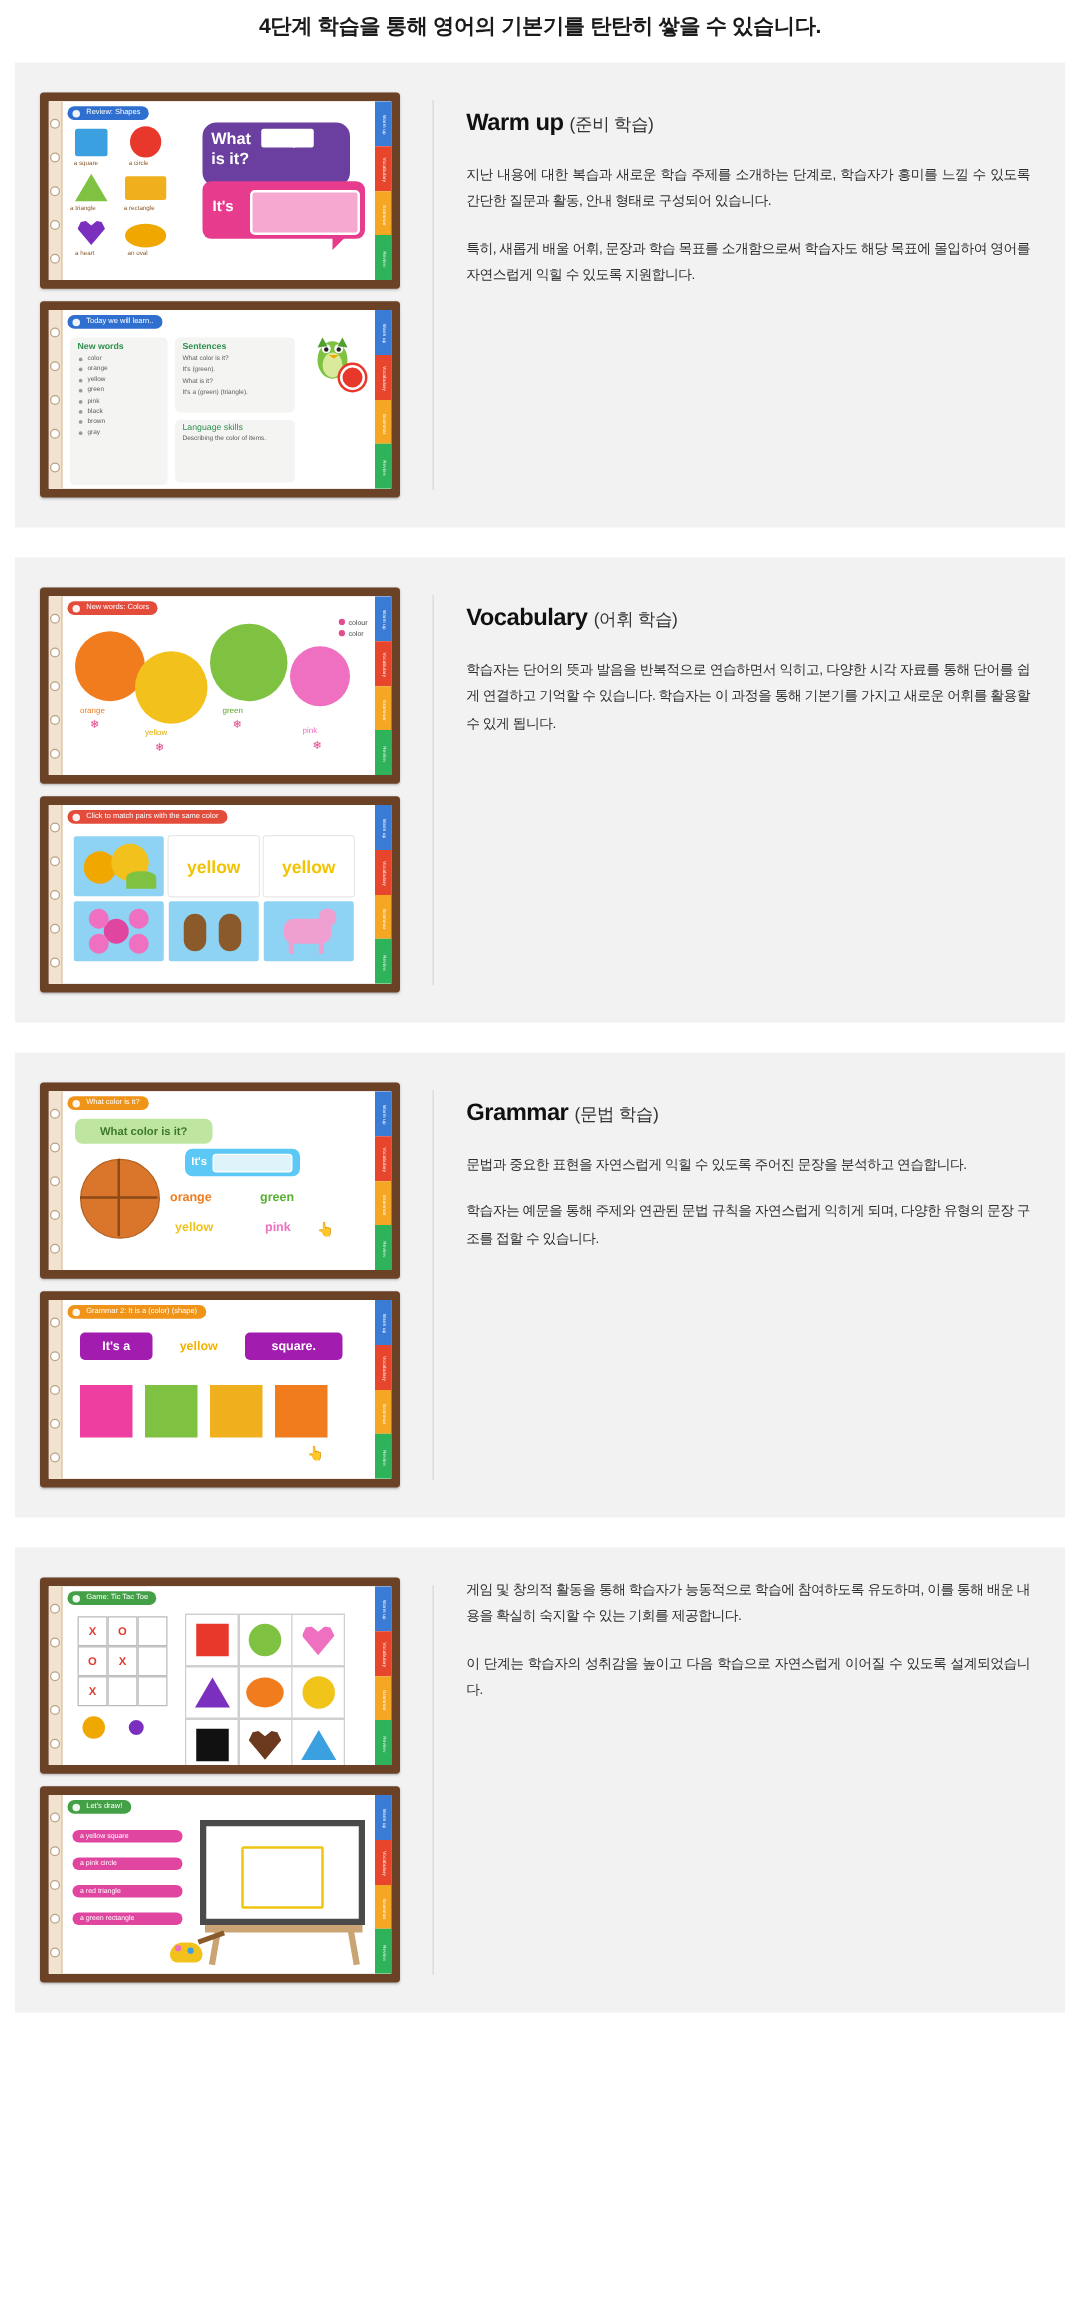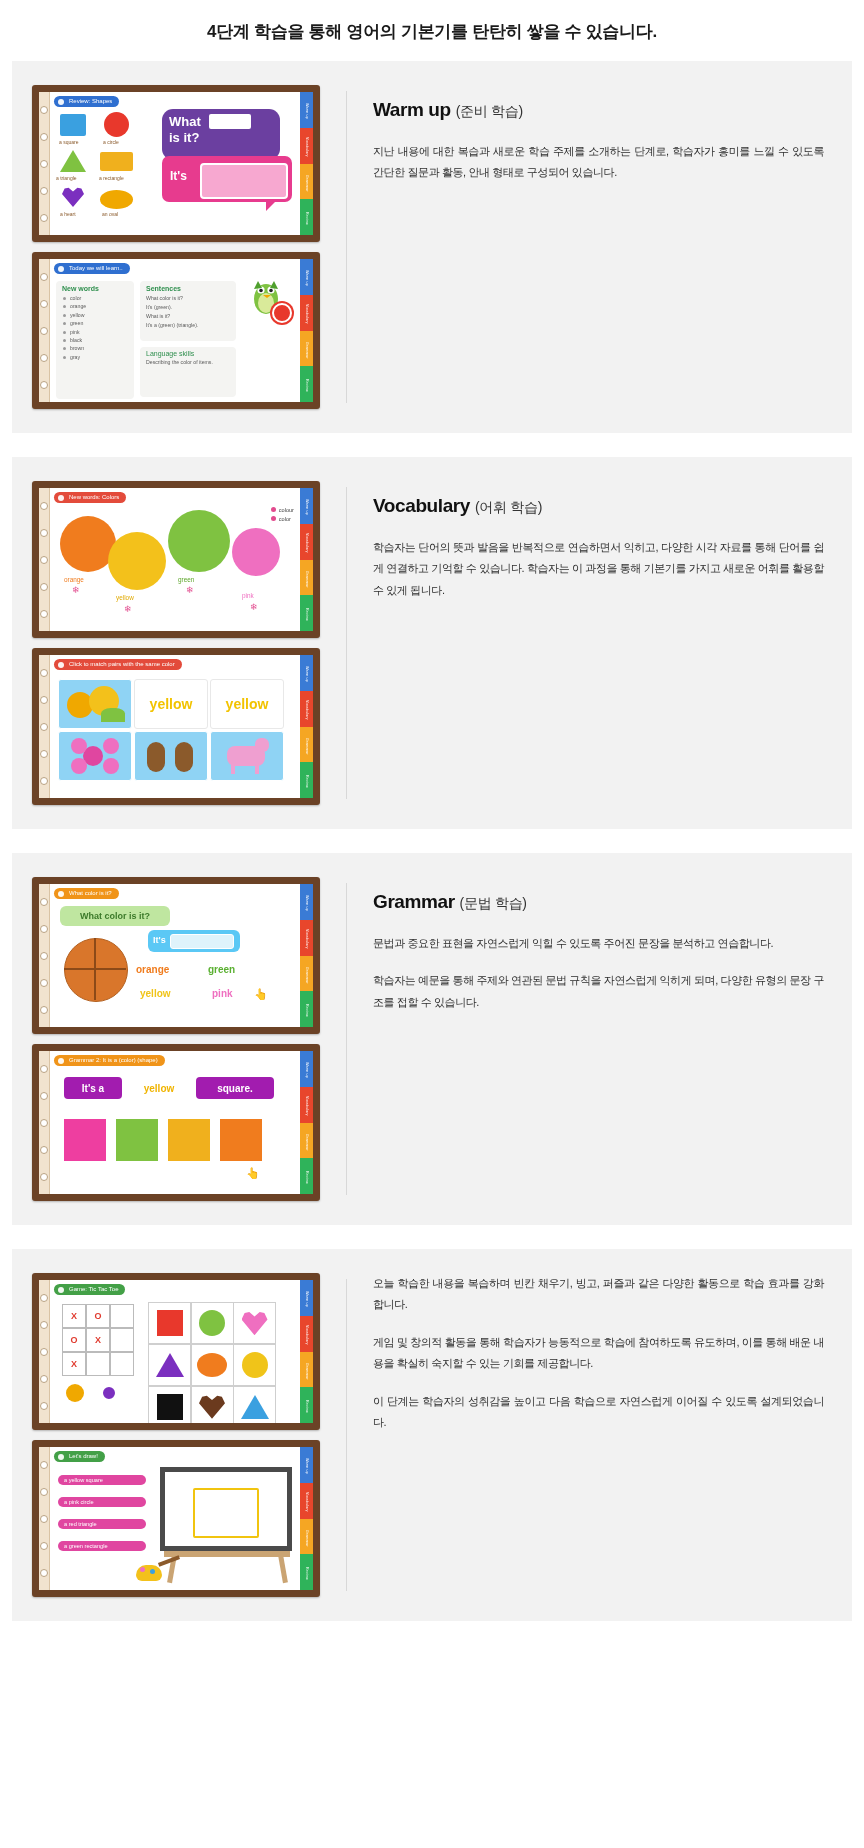--- a/index.html
+++ b/index.html
@@ -16,21 +16,21 @@
     width: 864px;
     margin: 0 auto;
     padding: 0 0 30px 0;
     box-sizing: border-box;
   }
   .headline {
     text-align: center;
     font-size: 17px;
     font-weight: bold;
     color: #1a1a1a;
-    padding: 20px 0 18px 0;
+    padding: 9px 0 18px 0;
     letter-spacing: -0.3px;
   }
   .section {
     background: #f2f2f2;
     margin: 0 12px 24px 12px;
     padding: 24px 16px 24px 20px;
     display: flex;
     align-items: flex-start;
     box-sizing: border-box;
   }
@@ -528,20 +528,21 @@
     </div>
 
     <div class="divider"></div>
 
     <div class="copy">
       <h2>
         <span>Warm up</span>
         <span class="ko">(준비 학습)</span>
       </h2>
       <p>지난 내용에 대한 복습과 새로운 학습 주제를 소개하는 단계로, 학습자가 흥미를 느낄 수 있도록 간단한 질문과 활동, 안내 형태로 구성되어 있습니다.</p>
+      <p>특히, 새롭게 배울 어휘, 문장과 학습 목표를 소개함으로써 학습자도 해당 목표에 몰입하여 영어를 자연스럽게 익힐 수 있도록 지원합니다.</p>
     </div>
   </div>
 
   <div class="section">
     <div class="slides">
 
       <div class="slide">
         <div class="inner">
           <div class="spiral">
             <i></i>
@@ -835,19 +836,18 @@
             <div class="sq" style="left:108px;top:112px;width:22px;height:4px;background:#8b5a2b;transform:rotate(-20deg);"></div>
           </div>
         </div>
       </div>
 
     </div>
 
     <div class="divider"></div>
 
     <div class="copy">
-      <p>오늘 학습한 내용을 복습하며 빈칸 채우기, 빙고, 퍼즐과 같은 다양한 활동으로 학습 효과를 강화합니다.</p>
       <p>게임 및 창의적 활동을 통해 학습자가 능동적으로 학습에 참여하도록 유도하며, 이를 통해 배운 내용을 확실히 숙지할 수 있는 기회를 제공합니다.</p>
       <p>이 단계는 학습자의 성취감을 높이고 다음 학습으로 자연스럽게 이어질 수 있도록 설계되었습니다.</p>
     </div>
   </div>
 
 </div>
 
 </body></html>

